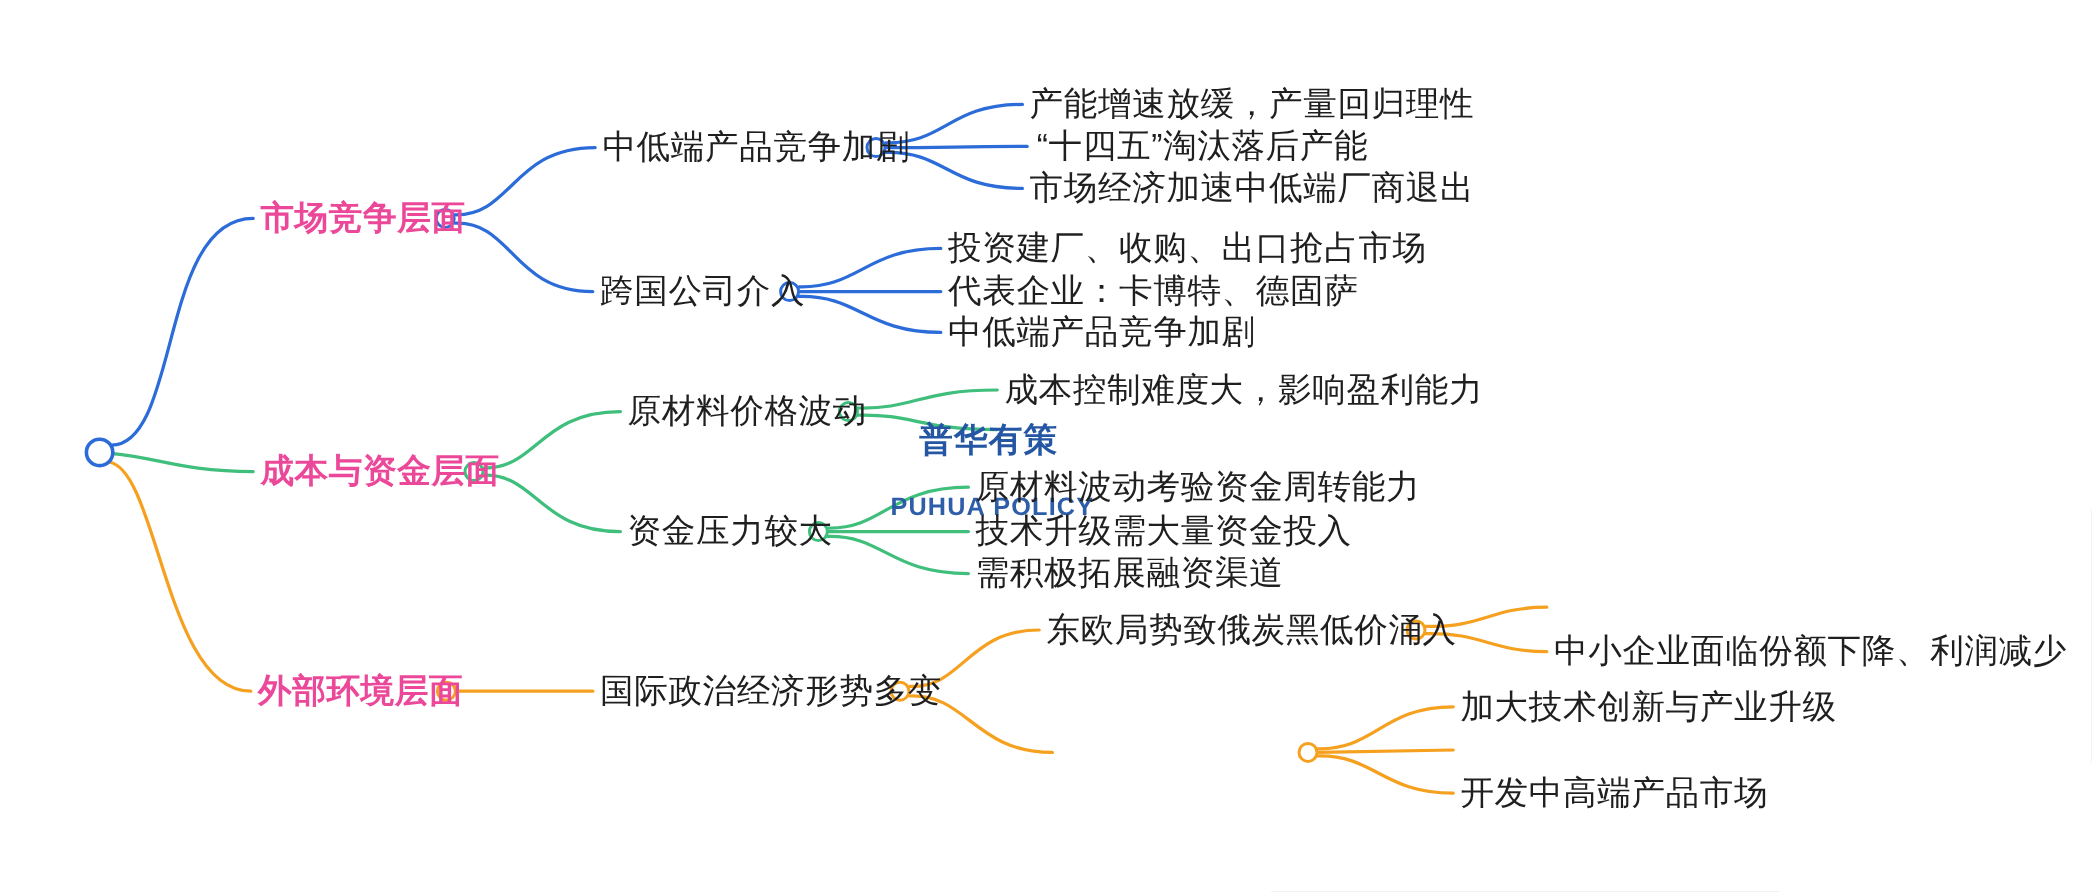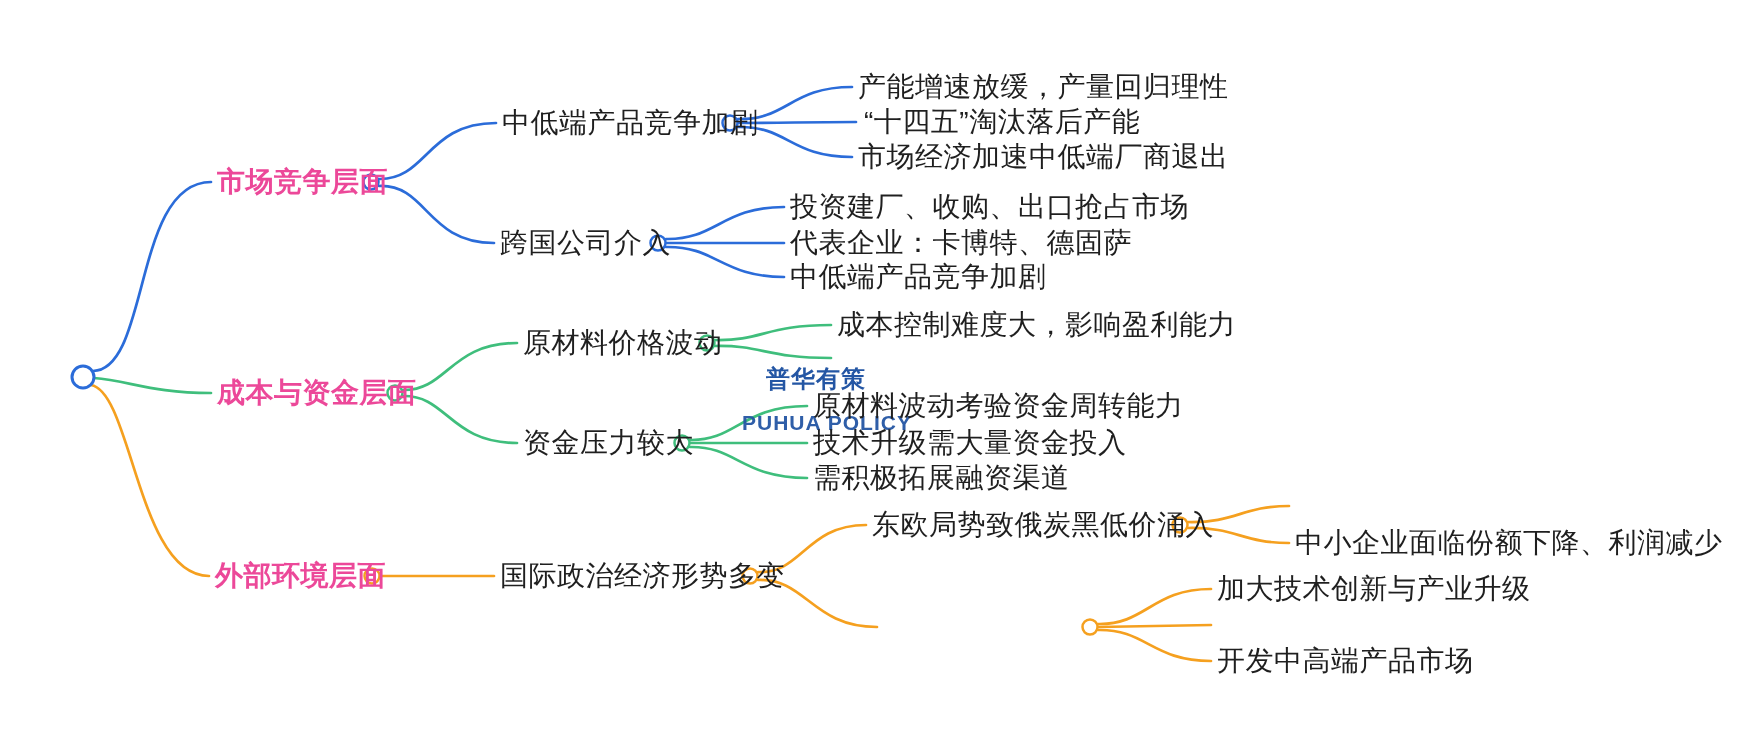--- a/index.html
+++ b/index.html
@@ -18,22 +18,22 @@
   .e-green{stroke:var(--green);stroke-width:2.7px;}
   .e-orange{stroke:var(--orange);stroke-width:2.7px;}
   .dot{fill:#fff;stroke-width:2.5px;}
   .d-blue{stroke:var(--blue);} .d-green{stroke:var(--green);} .d-orange{stroke:var(--orange);}
   .lbl{
     position:absolute;white-space:nowrap;color:var(--ink);font-size:28px;
     line-height:28px;transform:translateY(-50%);z-index:4;letter-spacing:.5px;
   }
   .lvl1{font-weight:700;color:#ec4899;}
   .wm-cn{
-    position:absolute;left:766px;top:363px;z-index:6;color:var(--wm);
-    font-size:24px;font-weight:700;letter-spacing:1px;white-space:nowrap;
+    position:absolute;left:766px;top:348px;z-index:6;color:var(--wm);
+    font-size:28px;font-weight:700;letter-spacing:1px;white-space:nowrap;
   }
   .wm-en{
     position:absolute;left:742px;top:399px;z-index:3;color:var(--wm);
     font-size:21px;font-weight:700;letter-spacing:1px;white-space:nowrap;opacity:.95;margin-top:12px;
   }
 </style>
 </head>
 <body>
 
 <div id="canvas">

